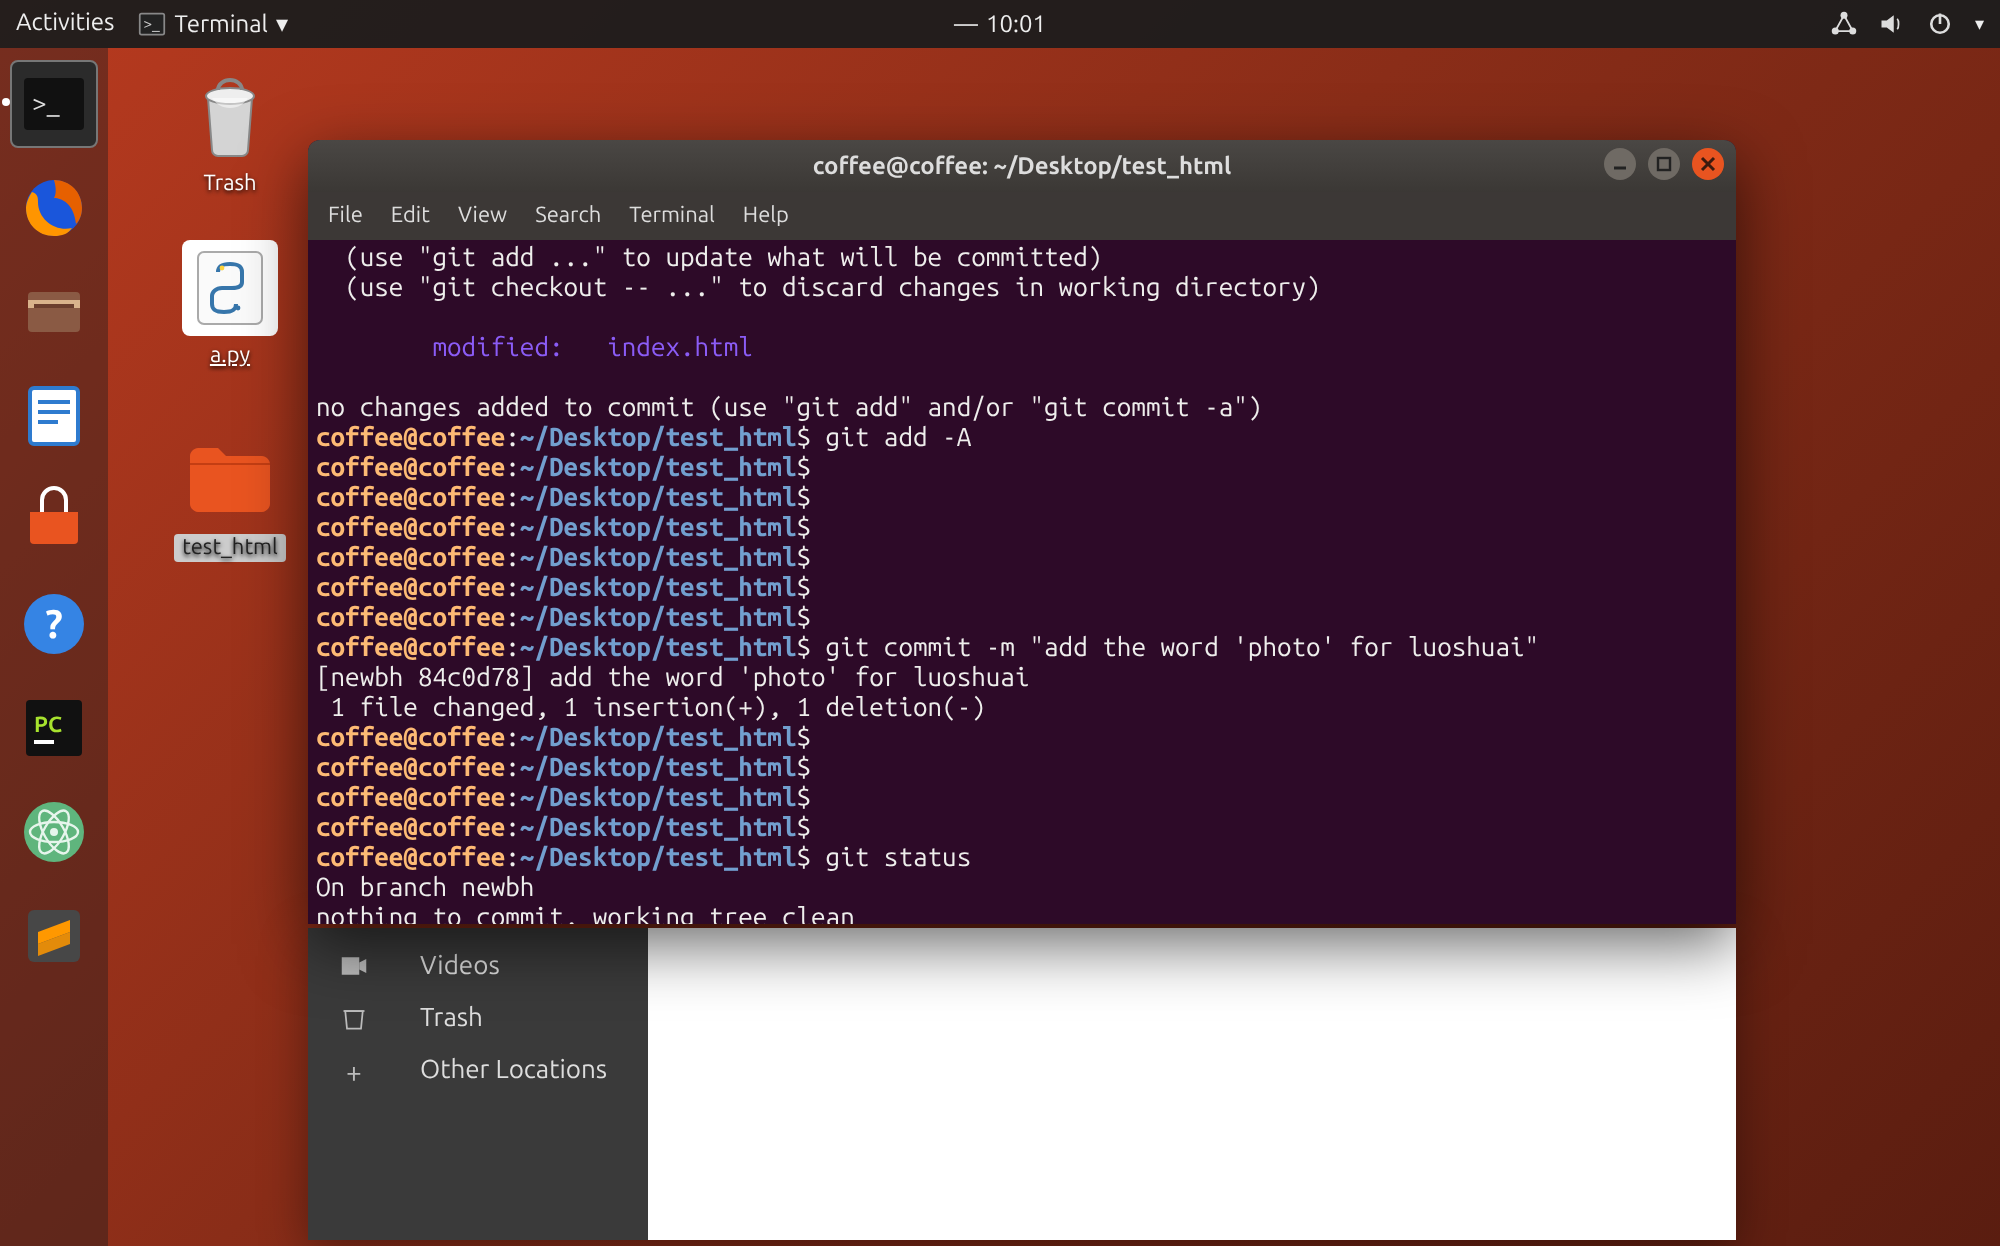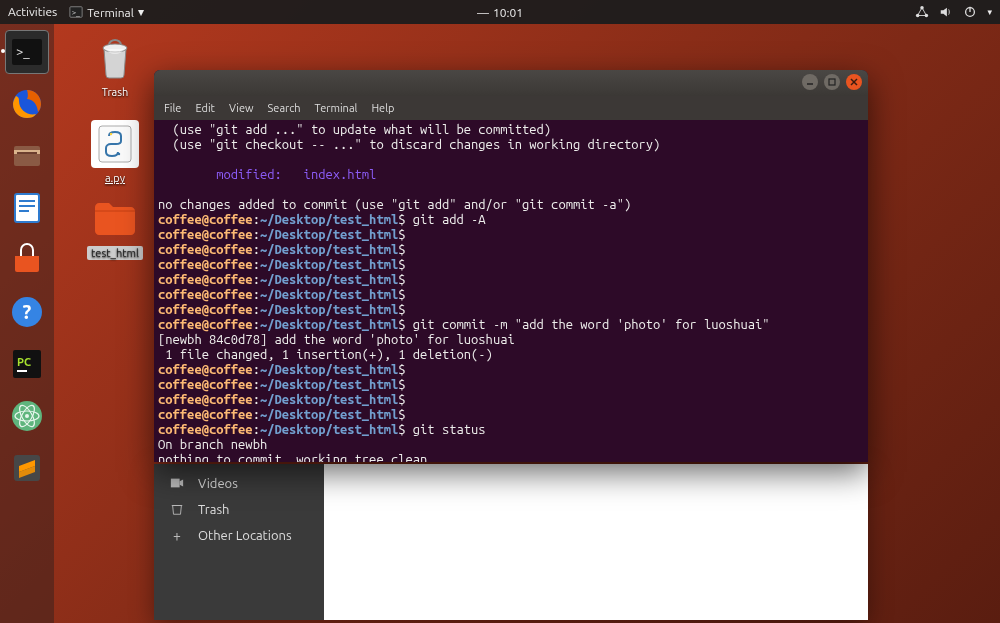--- a/index.html
+++ b/index.html
@@ -42,37 +42,37 @@
   .dock-item { width: 44px; height: 44px; border-radius: 4px; display:flex; align-items:center; justify-content:center; position:relative;}
   .dock-item.active::before { content:""; position:absolute; left:-5px; top:18px; width:4px; height:4px; background:#fff; border-radius:50%;}
   .dock-item svg { width: 36px; height: 36px; }
   .dock-item.terminal { background:#2b2b2b; border:1px solid #777;}
 
   
   .desktop-icon { position:absolute; width:70px; text-align:center; color:#fff; font-size:11px; }
   .desktop-icon .icon-box { width:48px; height:48px; margin:0 auto 4px; border-radius:4px; display:flex; align-items:center; justify-content:center;}
   .desktop-icon.trash { left:80px; top:34px; }
   .desktop-icon.apy { left:80px; top:120px;text-decoration:underline; }
-  .desktop-icon.folder { left:80px; top:194px; }
+  .desktop-icon.folder { left:80px; top:215px; }
   .desktop-icon .label { text-shadow:0 1px 2px #000; }
   .desktop-icon.folder .label { background:#ccc; color:#222; border-radius:2px; padding:1px 4px; display:inline-block;}
 
   
   .files-window {
     position:absolute;
     left:154px; top:464px;
     width:714px; height:156px;
     background:#f7f7f7;
     border-radius:0 0 6px 6px;
     box-shadow:0 6px 24px rgba(0,0,0,0.4);
     display:flex;
     z-index:10;
   }
   .files-sidebar { width:170px; background:#3a3a3a; color:#ddd; font-size:13px; padding:6px 0;}
-  .files-sidebar .fs-item { display:flex; align-items:center; gap:14px; padding:6px 16px; }
+  .files-sidebar .fs-item { display:flex; align-items:center; gap:26px; padding:6px 16px; }
   .files-sidebar .fs-icon { width:14px; height:14px; color:#bbb;}
   .files-main { flex:1; background:#fff; }
 
   
   .term-window {
     position:absolute;
     left:154px; top:70px;
     width:714px; height:392px;
     background:#30092c;
     border-radius:6px 6px 0 0;
@@ -275,20 +275,21 @@
     <div class="fs-item">
       <span class="fs-icon" style="color:#bbb;font-size:14px;text-align:center;">+</span>
       <span>Other Locations</span>
     </div>
   </div>
   <div class="files-main"></div>
 </div>
 
 <div class="term-window">
   <div class="term-titlebar">
+    <span>coffee@coffee: ~/Desktop/test_html</span>
     <div class="win-controls">
       <div class="win-btn min">
           <svg width="8" height="8" viewBox="0 0 8 8">
             <line x1="1" y1="6" x2="7" y2="6" stroke="#222" stroke-width="1.5"></line>
           </svg>
         </div>
       <div class="win-btn max">
           <svg width="8" height="8" viewBox="0 0 8 8">
             <rect x="1" y="1" width="6" height="6" fill="none" stroke="#222" stroke-width="1.2"></rect>
           </svg>

